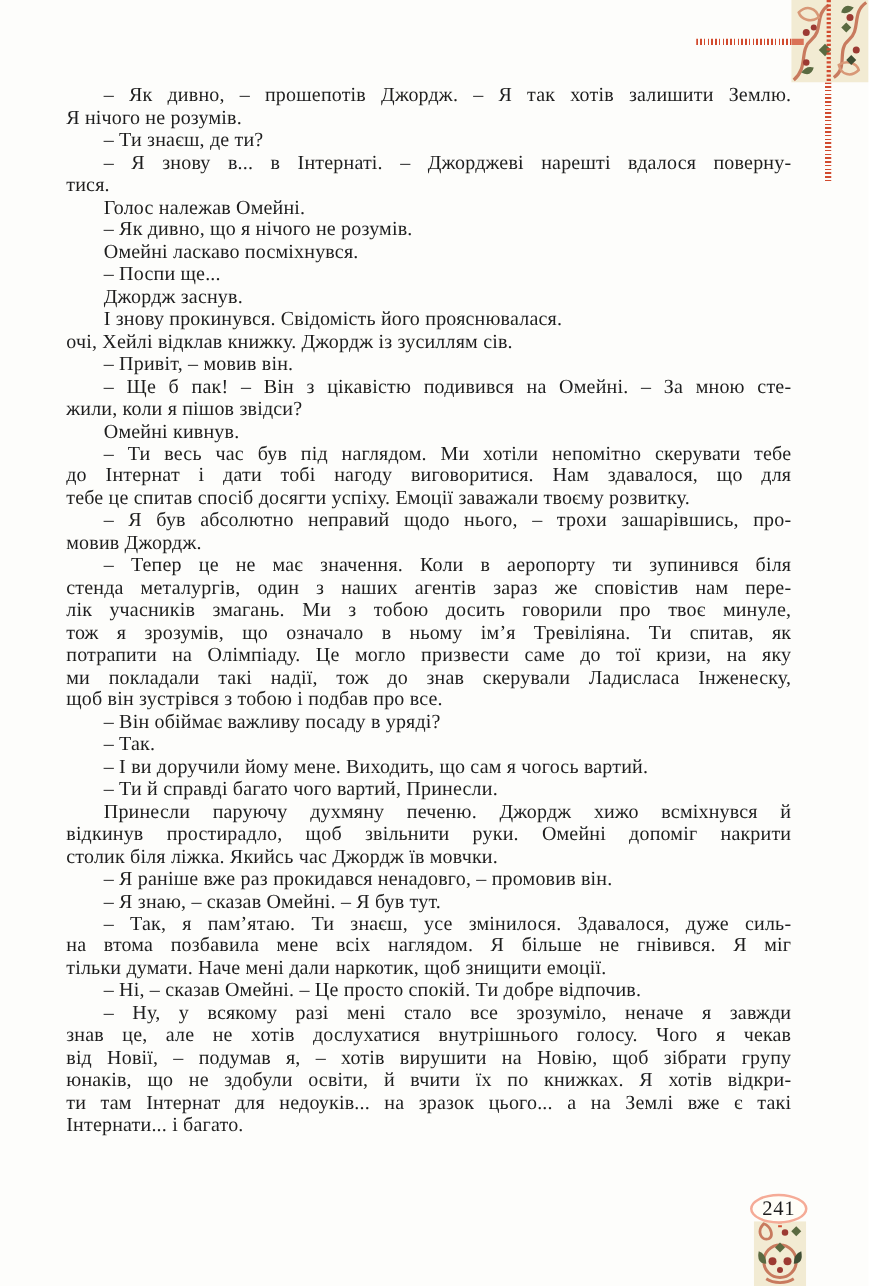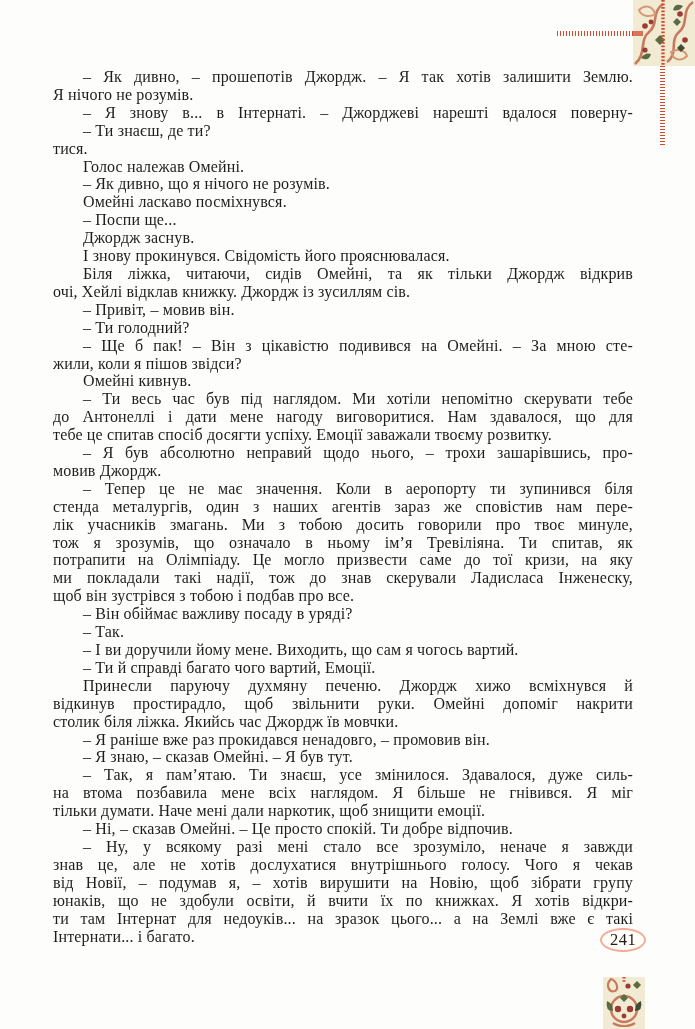--- a/index.html
+++ b/index.html
@@ -37,21 +37,21 @@
   .ornament-top{
     position:absolute;
     left:633px;top:0;width:62px;height:66px;
   }
   .ornament-bottom{
     position:absolute;
     left:603px;top:977px;width:42px;height:52px;
   }
   .page-badge{
     position:absolute;
-    left:600px;top:928px;width:46px;height:24px;
+    left:600px;top:955px;width:46px;height:24px;
     box-sizing:border-box;
     background:#fffef8;
     border:2px solid #f5ab97;
     border-radius:50%;
     display:flex;align-items:center;justify-content:center;
     font-size:16.5px;color:#1c1c1c;
     letter-spacing:0.5px;
     z-index:2;
   }
 </style>
@@ -103,52 +103,50 @@
     </svg>
   </div>
 
   <div class="page-badge">
     <span>241</span>
   </div>
 
   <div class="text-block">
       <div class="text-line indent">– Як дивно, – прошепотів Джордж. – Я так хотів залишити Землю.</div>
       <div class="text-line last">Я нічого не розумів.</div>
+      <div class="text-line indent last">– Ти знаєш, де ти?</div>
       <div class="text-line indent">– Я знову в... в Інтернаті. – Джорджеві нарешті вдалося поверну-</div>
-      <div class="text-line indent last">– Ти знаєш, де ти?</div>
       <div class="text-line last">тися.</div>
       <div class="text-line indent last">Голос належав Омейні.</div>
       <div class="text-line indent last">– Як дивно, що я нічого не розумів.</div>
       <div class="text-line indent last">Омейні ласкаво посміхнувся.</div>
       <div class="text-line indent last">– Поспи ще...</div>
       <div class="text-line indent last">Джордж заснув.</div>
       <div class="text-line indent last">І знову прокинувся. Свідомість його прояснювалася.</div>
-      <div class="text-line indent">Біля ліжка, читаючи, сидів Омейні, та як тільки Джордж відкрив</div>
       <div class="text-line last">очі, Хейлі відклав книжку. Джордж із зусиллям сів.</div>
       <div class="text-line indent last">– Привіт, – мовив він.</div>
-      <div class="text-line indent last">– Ти голодний?</div>
       <div class="text-line indent">– Ще б пак! – Він з цікавістю подивився на Омейні. – За мною сте-</div>
       <div class="text-line last">жили, коли я пішов звідси?</div>
       <div class="text-line indent last">Омейні кивнув.</div>
       <div class="text-line indent">– Ти весь час був під наглядом. Ми хотіли непомітно скерувати тебе</div>
-      <div class="text-line">до Антонеллі і дати мене нагоду виговоритися. Нам здавалося, що для</div>
+      <div class="text-line">до Інтернат і дати тобі нагоду виговоритися. Нам здавалося, що для</div>
       <div class="text-line last">тебе це спитав спосіб досягти успіху. Емоції заважали твоєму розвитку.</div>
       <div class="text-line indent">– Я був абсолютно неправий щодо нього, – трохи зашарівшись, про-</div>
       <div class="text-line last">мовив Джордж.</div>
       <div class="text-line indent">– Тепер це не має значення. Коли в аеропорту ти зупинився біля</div>
       <div class="text-line">стенда металургів, один з наших агентів зараз же сповістив нам пере-</div>
       <div class="text-line">лік учасників змагань. Ми з тобою досить говорили про твоє минуле,</div>
       <div class="text-line">тож я зрозумів, що означало в ньому ім’я Тревіліяна. Ти спитав, як</div>
       <div class="text-line">потрапити на Олімпіаду. Це могло призвести саме до тої кризи, на яку</div>
       <div class="text-line">ми покладали такі надії, тож до знав скерували Ладисласа Інженеску,</div>
       <div class="text-line last">щоб він зустрівся з тобою і подбав про все.</div>
       <div class="text-line indent last">– Він обіймає важливу посаду в уряді?</div>
       <div class="text-line indent last">– Так.</div>
       <div class="text-line indent last">– І ви доручили йому мене. Виходить, що сам я чогось вартий.</div>
-      <div class="text-line indent last">– Ти й справді багато чого вартий, Емоції.</div>
+      <div class="text-line indent last">– Ти й справді багато чого вартий, Принесли.</div>
       <div class="text-line indent">Принесли паруючу духмяну печеню. Джордж хижо всміхнувся й</div>
       <div class="text-line">відкинув простирадло, щоб звільнити руки. Омейні допоміг накрити</div>
       <div class="text-line last">столик біля ліжка. Якийсь час Джордж їв мовчки.</div>
       <div class="text-line indent last">– Я раніше вже раз прокидався ненадовго, – промовив він.</div>
       <div class="text-line indent last">– Я знаю, – сказав Омейні. – Я був тут.</div>
       <div class="text-line indent">– Так, я пам’ятаю. Ти знаєш, усе змінилося. Здавалося, дуже силь-</div>
       <div class="text-line">на втома позбавила мене всіх наглядом. Я більше не гнівився. Я міг</div>
       <div class="text-line last">тільки думати. Наче мені дали наркотик, щоб знищити емоції.</div>
       <div class="text-line indent last">– Ні, – сказав Омейні. – Це просто спокій. Ти добре відпочив.</div>
       <div class="text-line indent">– Ну, у всякому разі мені стало все зрозуміло, неначе я завжди</div>

